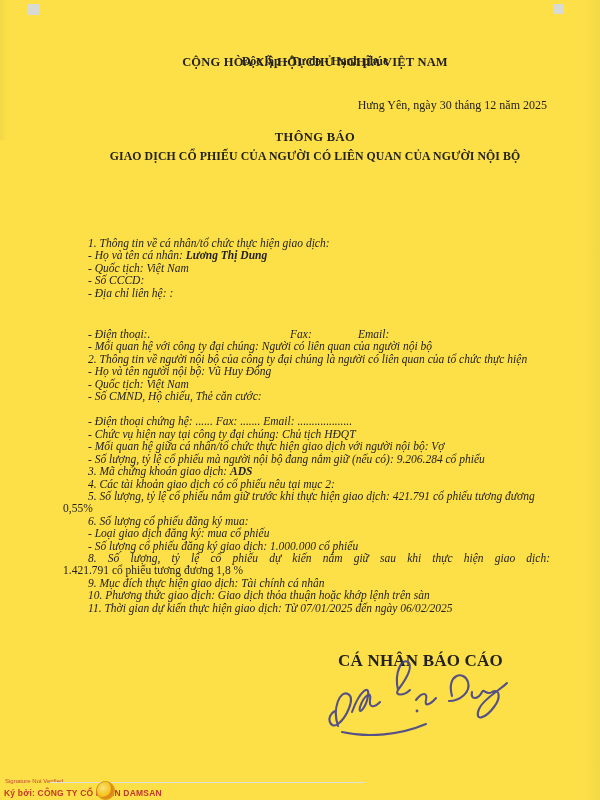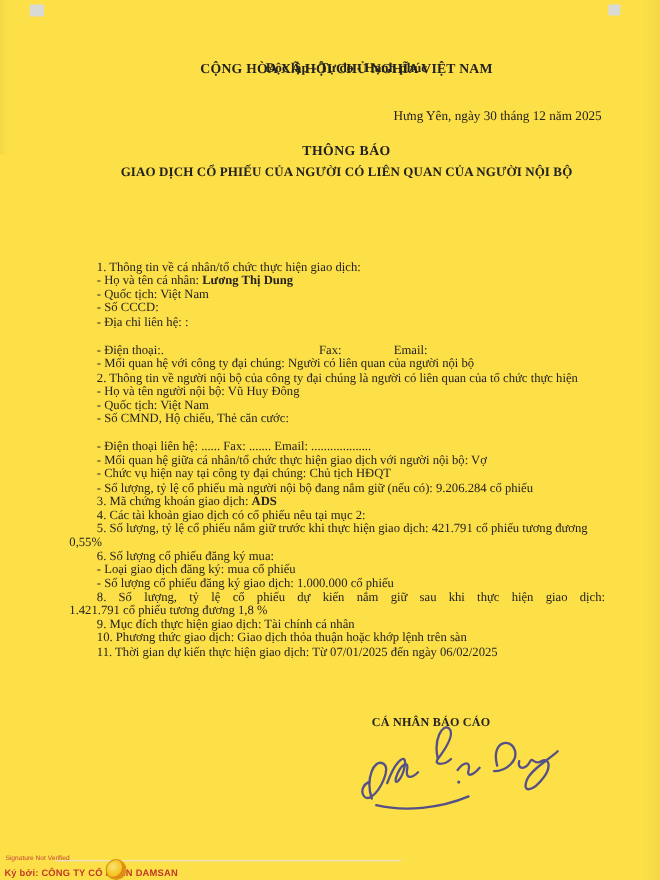--- a/index.html
+++ b/index.html
@@ -26,30 +26,30 @@
   .dateline{position:absolute;top:98px;right:53px;font-size:12px;}
 
   .doc-title1{top:130px;font-weight:bold;font-size:12.5px;letter-spacing:.4px;}
   .doc-title2{top:149px;font-weight:bold;font-size:11.8px;letter-spacing:.1px;text-align:center;}
 
   .recipients{position:absolute;left:244px;top:174px;font-size:11.5px;line-height:12.9px;}
   .recipients div{white-space:nowrap;}
 
   .body-block{position:absolute;left:63px;top:237px;width:487px;font-size:11.5px;line-height:12.4px;}
   .line{white-space:nowrap;}
-  .ind{padding-left:25px;}
-  .gap14{margin-top:14px;}
+  .ind{padding-left:25px;font-style:italic;}
+  .gap14{margin-top:29px;}
   .gap13{margin-top:13px;}
   .b{font-weight:bold;}
   .phone-row{display:flex;}
   .phone-row .w1{display:inline-block;width:202px;}
   .phone-row .w2{display:inline-block;width:68px;}
   .justify-line{white-space:normal;text-align:justify;text-align-last:justify;width:462px;}
 
-  .sign-title{position:absolute;left:338px;top:651px;font-weight:bold;font-size:11px;letter-spacing:.2px;}
+  .sign-title{position:absolute;left:338px;top:651px;font-weight:bold;font-size:17px;letter-spacing:.2px;}
   .signature-svg{position:absolute;left:312px;top:650px;}
 
   .stamp{position:absolute;left:4px;top:778px;font-family:"Liberation Sans", sans-serif;}
   .stamp-line1{position:absolute;left:1px;top:0;font-size:6px;color:#c4473a;white-space:nowrap;}
   .stamp-rule{position:absolute;left:46px;top:4px;width:315px;height:1px;background:#e2e1dc;}
   .stamp-line2{position:absolute;left:0;top:10px;font-size:8.5px;font-weight:bold;color:#c0392b;
     white-space:nowrap;letter-spacing:.2px;}
   .stamp-emblem{position:absolute;left:92px;top:3px;width:17px;height:17px;border-radius:50%;
     background:radial-gradient(circle at 35% 35%, #fbe27a 0%, #f4c723 45%, #eba91c 100%);
     box-shadow:inset -3px -2px 0 #e0891a;border:1px solid #d9940f;}
@@ -82,23 +82,23 @@
       <span class="w1">- Điện thoại:.</span>
       <span class="w2">Fax:</span>
       <span>Email:</span>
     </div>
     <div class="line ind">- Mối quan hệ với công ty đại chúng: Người có liên quan của người nội bộ</div>
 
     <div class="line ind">2. Thông tin về người nội bộ của công ty đại chúng là người có liên quan của tổ chức thực hiện</div>
     <div class="line ind">- Họ và tên người nội bộ: Vũ Huy Đông</div>
     <div class="line ind">- Quốc tịch: Việt Nam</div>
     <div class="line ind">- Số CMND, Hộ chiếu, Thẻ căn cước:</div>
-    <div class="line ind gap13">- Điện thoại liên hệ: ...... Fax: ....... Email: ...................</div>
+    <div class="line ind gap13">- Điện thoại chứng hệ: ...... Fax: ....... Email: ...................</div>
+    <div class="line ind">- Chức vụ hiện nay tại công ty đại chúng: Chủ tịch HĐQT</div>
     <div class="line ind">- Mối quan hệ giữa cá nhân/tổ chức thực hiện giao dịch với người nội bộ: Vợ</div>
-    <div class="line ind">- Chức vụ hiện nay tại công ty đại chúng: Chủ tịch HĐQT</div>
     <div class="line ind">- Số lượng, tỷ lệ cổ phiếu mà người nội bộ đang nắm giữ (nếu có): 9.206.284 cổ phiếu</div>
 
     <div class="line ind"><span>3. Mã chứng khoán giao dịch: </span><span class="b">ADS</span></div>
     <div class="line ind">4. Các tài khoản giao dịch có cổ phiếu nêu tại mục 2:</div>
     <div class="line ind">5. Số lượng, tỷ lệ cổ phiếu nắm giữ trước khi thực hiện giao dịch: 421.791 cổ phiếu tương đương</div>
     <div class="line">0,55%</div>
     <div class="line ind">6. Số lượng cổ phiếu đăng ký mua:</div>
     <div class="line ind">- Loại giao dịch đăng ký: mua cổ phiếu</div>
     <div class="line ind">- Số lượng cổ phiếu đăng ký giao dịch: 1.000.000 cổ phiếu</div>
     <div class="line ind justify-line">8. Số lượng, tỷ lệ cổ phiếu dự kiến nắm giữ sau khi thực hiện giao dịch:</div>

